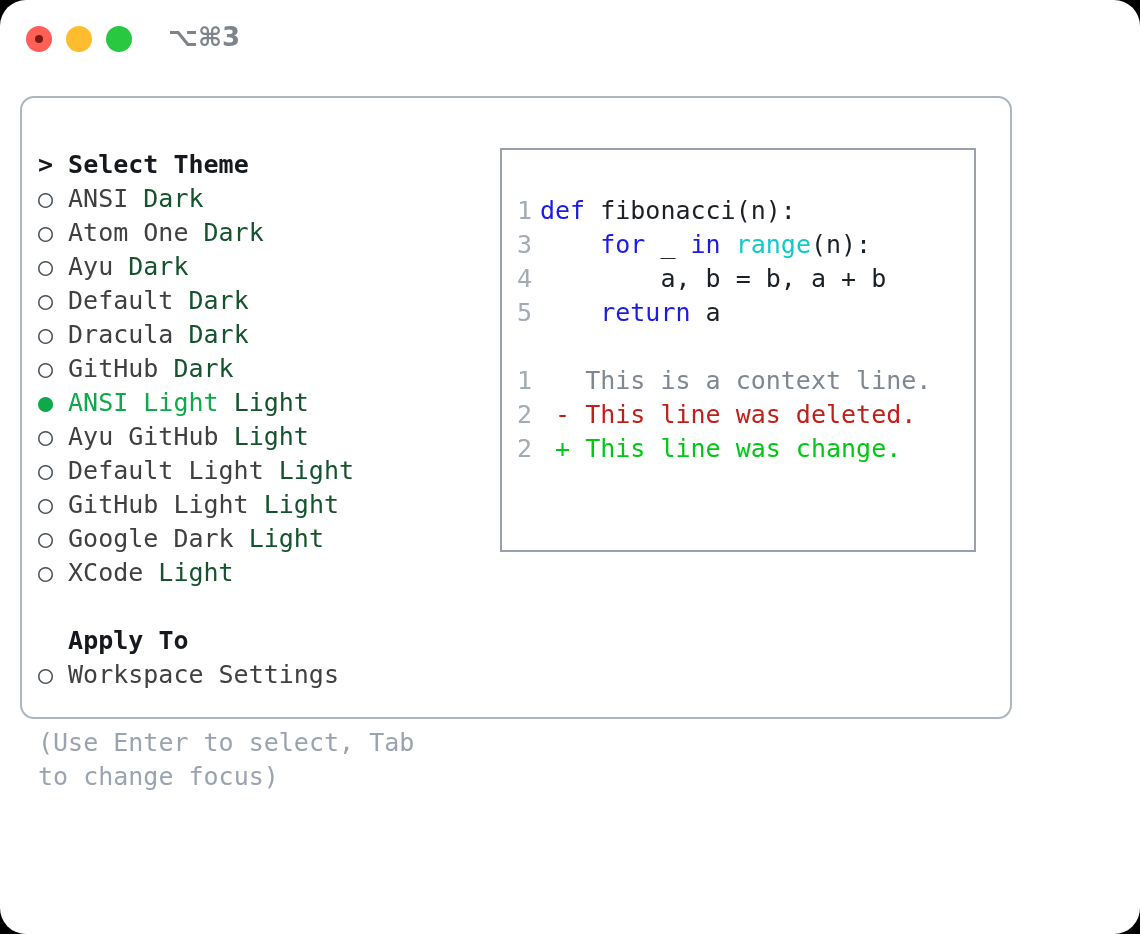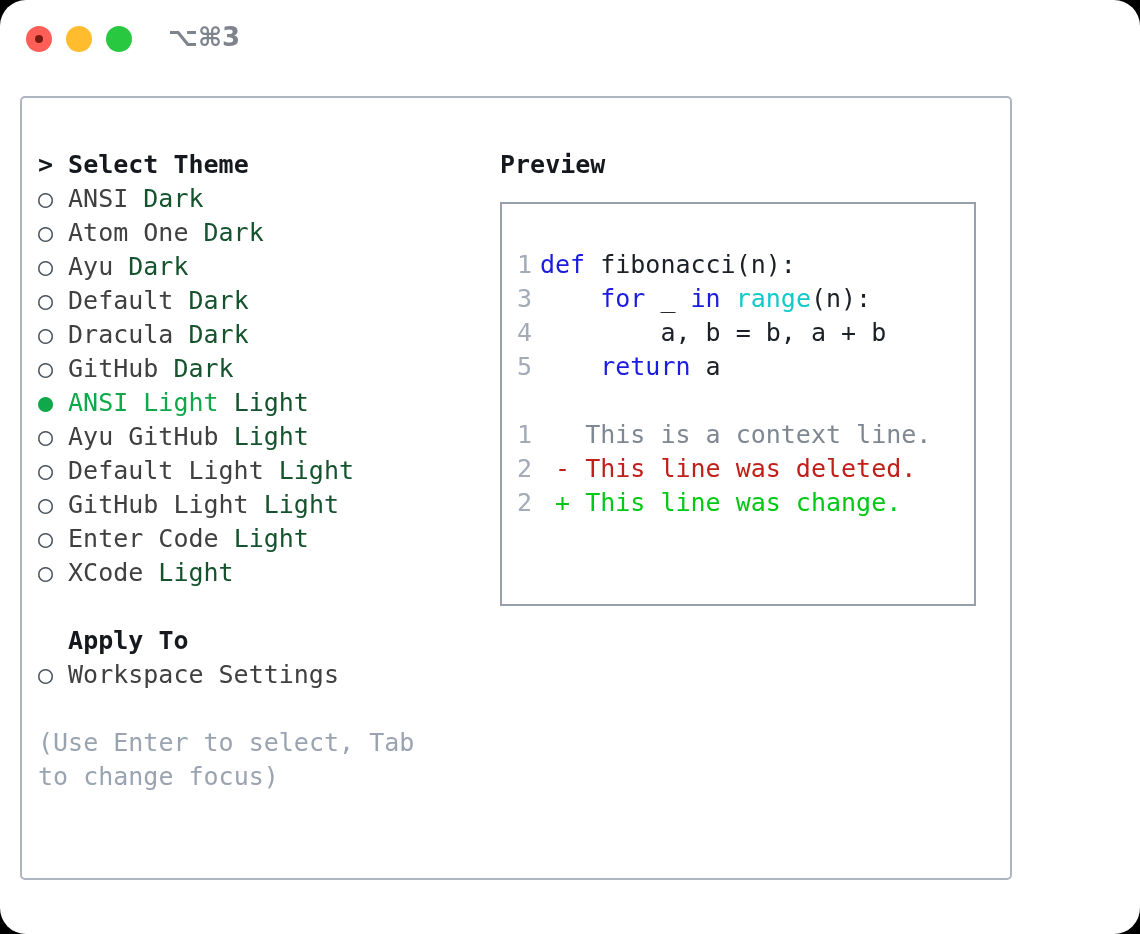--- a/index.html
+++ b/index.html
@@ -67,23 +67,23 @@
     letter-spacing: 0px;
     font-family: "DejaVu Sans", "Liberation Sans", sans-serif;
   }
 
   
   .panel {
     position: absolute;
     left: 20px;
     top: 96px;
     width: 992px;
-    height: 784px;
+    height: 623px;
     border: 2px solid #adb5c0;
-    border-radius: 5px;
+    border-radius: 14px;
     background: #ffffff;
     box-sizing: border-box;
   }
 
   
   .left-col {
     position: absolute;
     left: 16px;
     top: 50px;
     width: 440px;
@@ -141,21 +141,20 @@
 
   
   .preview-title {
     font-size: 25px;
     font-weight: bold;
     color: #15181d;
     line-height: 34px;
     white-space: pre;
   }
   .preview-box {
-    margin-top: 20px;
     width: 476px;
     height: 404px;
     border: 2px solid #97a0ac;
     box-sizing: border-box;
     background: #ffffff;
     padding: 44px 0 0 0;
   }
   .code-line {
     font-size: 25px;
     line-height: 34px;
@@ -200,38 +199,37 @@
           <div class="opt"><span class="marker">○</span><span class="name"> ANSI</span><span class="cat"> Dark</span></div>
           <div class="opt"><span class="marker">○</span><span class="name"> Atom One</span><span class="cat"> Dark</span></div>
           <div class="opt"><span class="marker">○</span><span class="name"> Ayu</span><span class="cat"> Dark</span></div>
           <div class="opt"><span class="marker">○</span><span class="name"> Default</span><span class="cat"> Dark</span></div>
           <div class="opt"><span class="marker">○</span><span class="name"> Dracula</span><span class="cat"> Dark</span></div>
           <div class="opt"><span class="marker">○</span><span class="name"> GitHub</span><span class="cat"> Dark</span></div>
           <div class="opt selected"><span class="marker on">●</span><span class="name"> ANSI Light</span><span class="cat"> Light</span></div>
           <div class="opt"><span class="marker">○</span><span class="name"> Ayu GitHub</span><span class="cat"> Light</span></div>
           <div class="opt"><span class="marker">○</span><span class="name"> Default Light</span><span class="cat"> Light</span></div>
           <div class="opt"><span class="marker">○</span><span class="name"> GitHub Light</span><span class="cat"> Light</span></div>
-          <div class="opt"><span class="marker">○</span><span class="name"> Enter Code</span><span class="cat"> Light</span></div>
+          <div class="opt"><span class="marker">○</span><span class="name"> Google Dark</span><span class="cat"> Light</span></div>
           <div class="opt"><span class="marker">○</span><span class="name"> XCode</span><span class="cat"> Light</span></div>
         </div>
 
       <div class="spacer-sm"></div>
 
       <div class="section-title"><span id="apply-title">  Apply To</span></div>
       <div class="opt-list" id="apply-list">
           <div class="opt"><span class="marker">○</span><span class="name"> Workspace Settings</span></div>
         </div>
 
       <div class="spacer-sm"></div>
 
       <div class="hint">(Use Enter to select, Tab to change focus)</div>
     </div>
 
     <div class="right-col">
-      <div class="preview-title">Preview</div>
       <div class="preview-box">
         <div id="code-block">
             <div class="code-line"><span class="lnum">1</span><span class="tok-kw">def</span><span class="tok-id"> fibonacci(</span><span class="tok-id">n</span><span class="tok-id">):</span></div>
             <div class="code-line"><span class="lnum">3</span><span class="tok-id">    </span><span class="tok-kw">for</span><span class="tok-id"> _ </span><span class="tok-kw">in</span><span class="tok-id"> </span><span class="tok-fn">range</span><span class="tok-id">(n):</span></div>
             <div class="code-line"><span class="lnum">4</span><span class="tok-id">        a, b = b, a + b</span></div>
             <div class="code-line"><span class="lnum">5</span><span class="tok-id">    </span><span class="tok-kw">return</span><span class="tok-id"> a</span></div>
           </div>
         <div class="blank-line"></div>
         <div id="diff-block">
             <div class="code-line"><span class="lnum">1</span><span class="diff-ctx">   This is a context line.</span></div>

